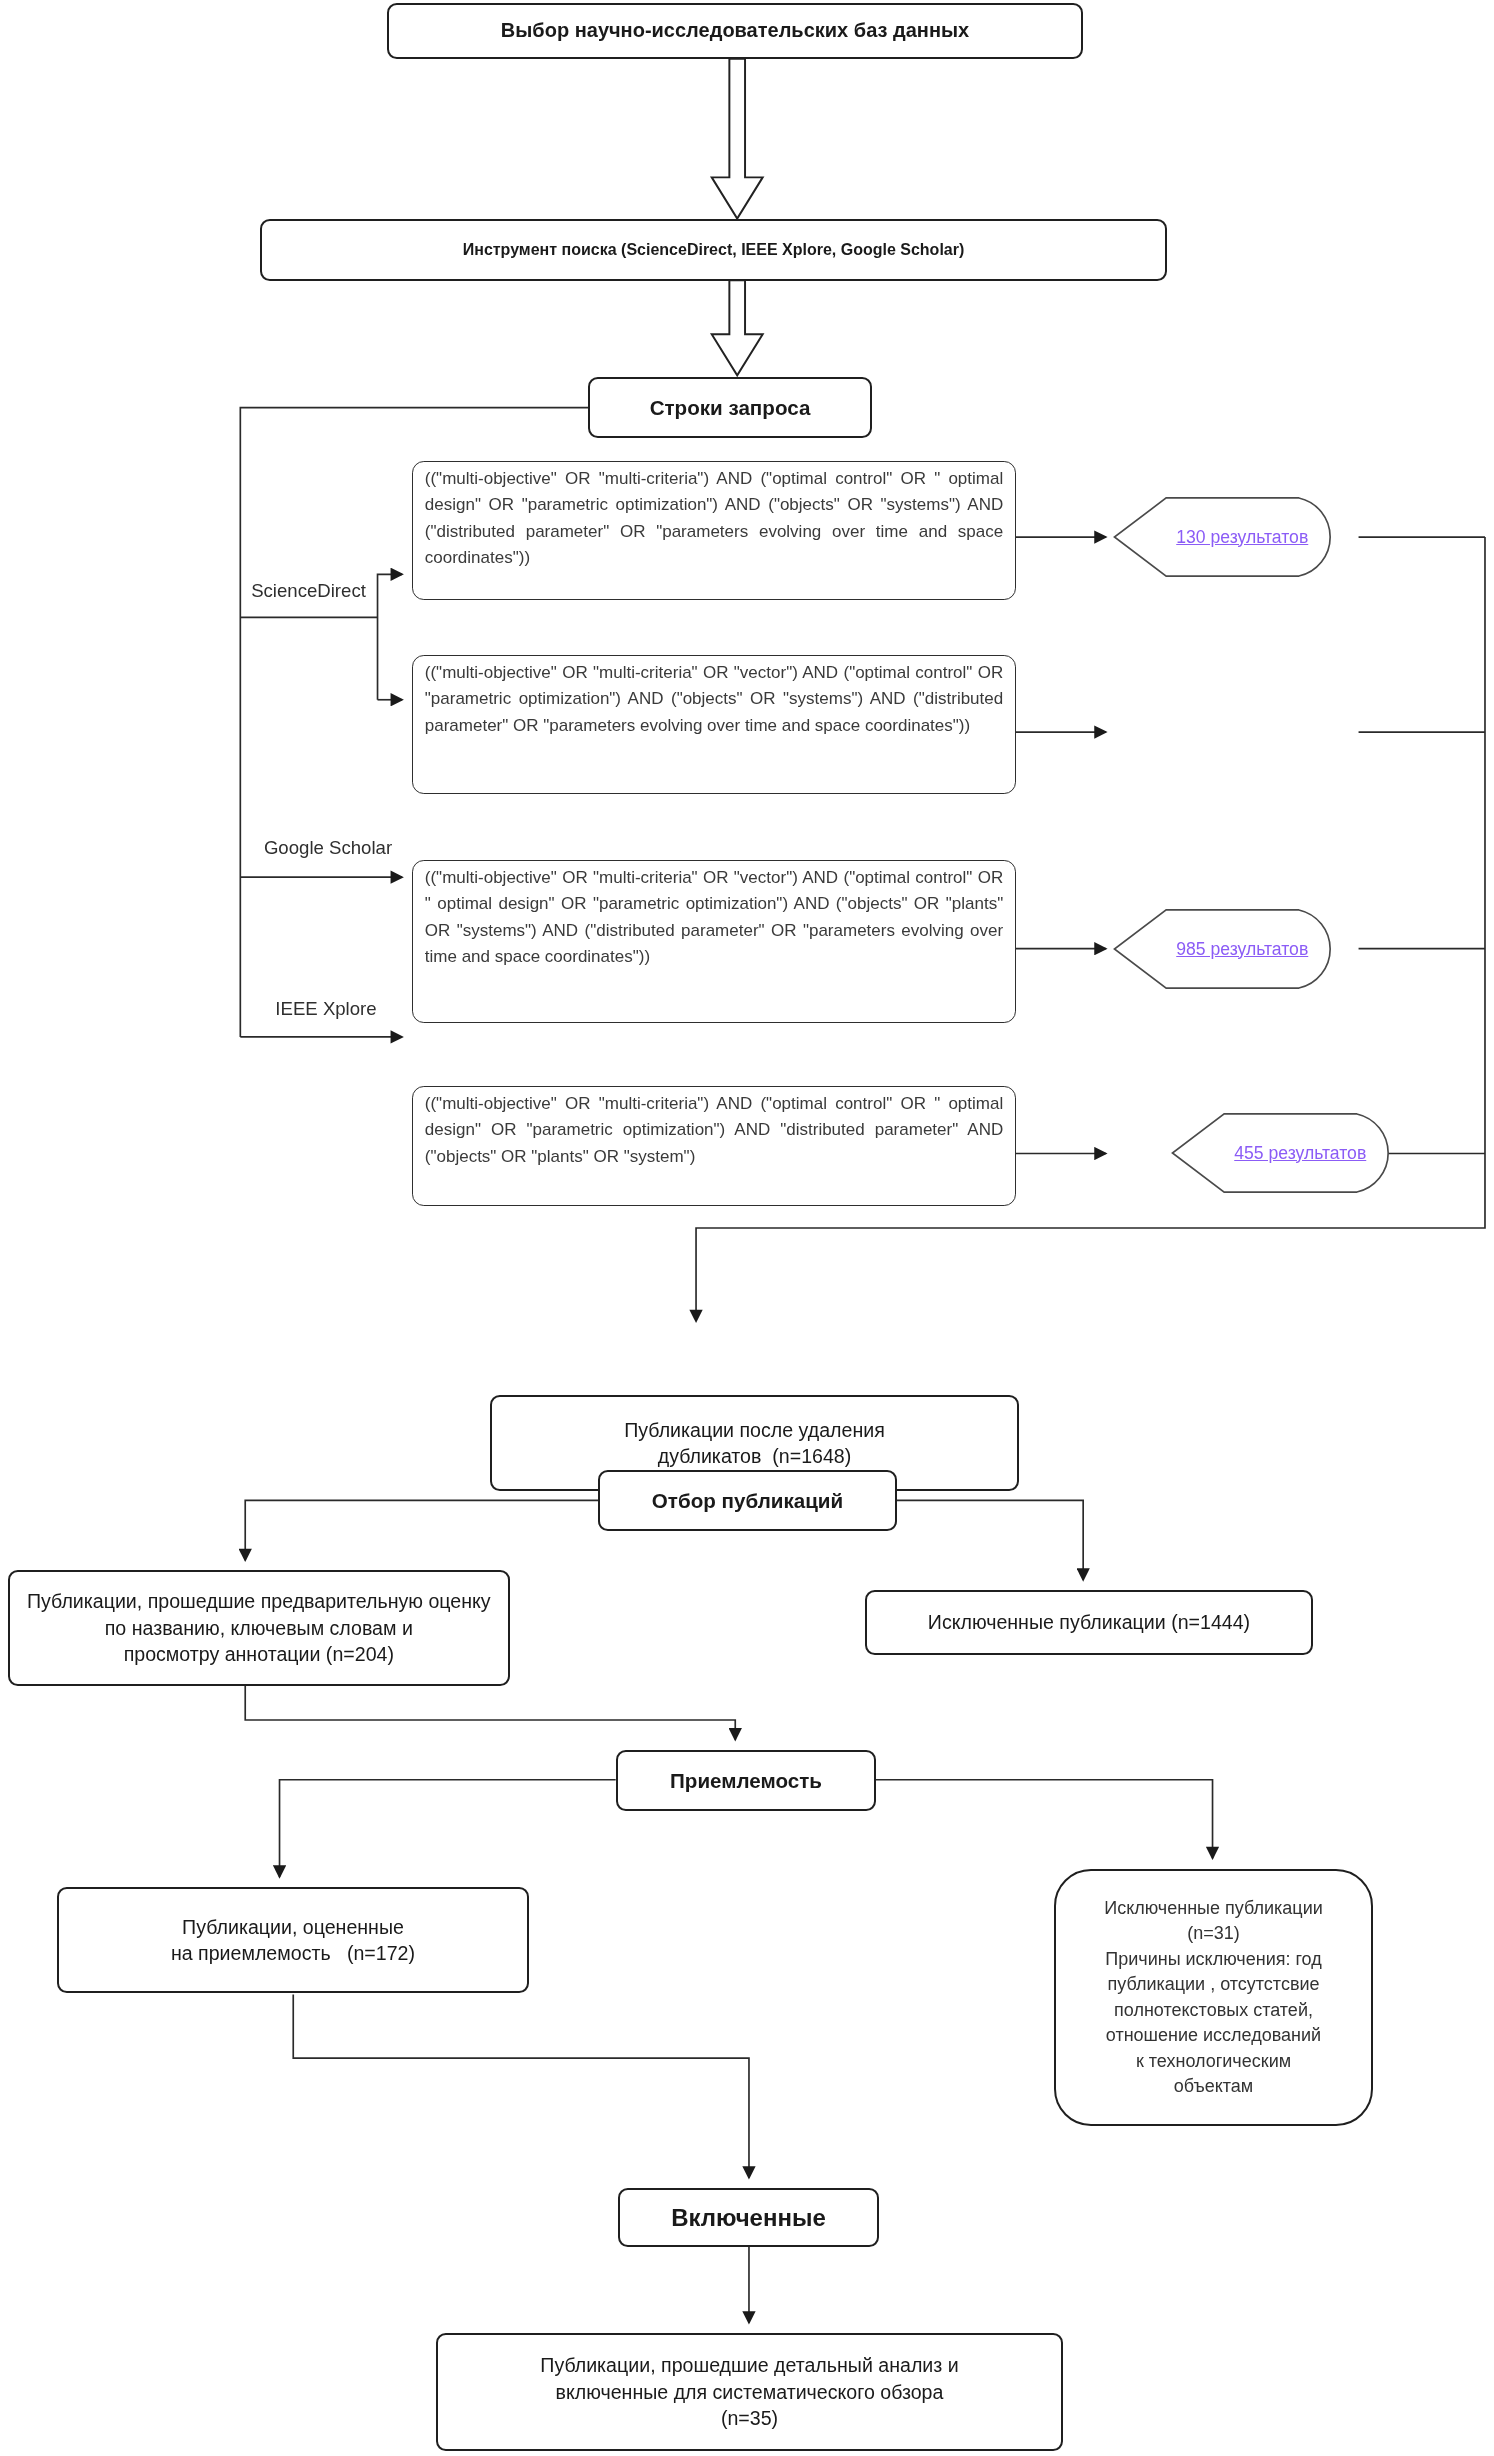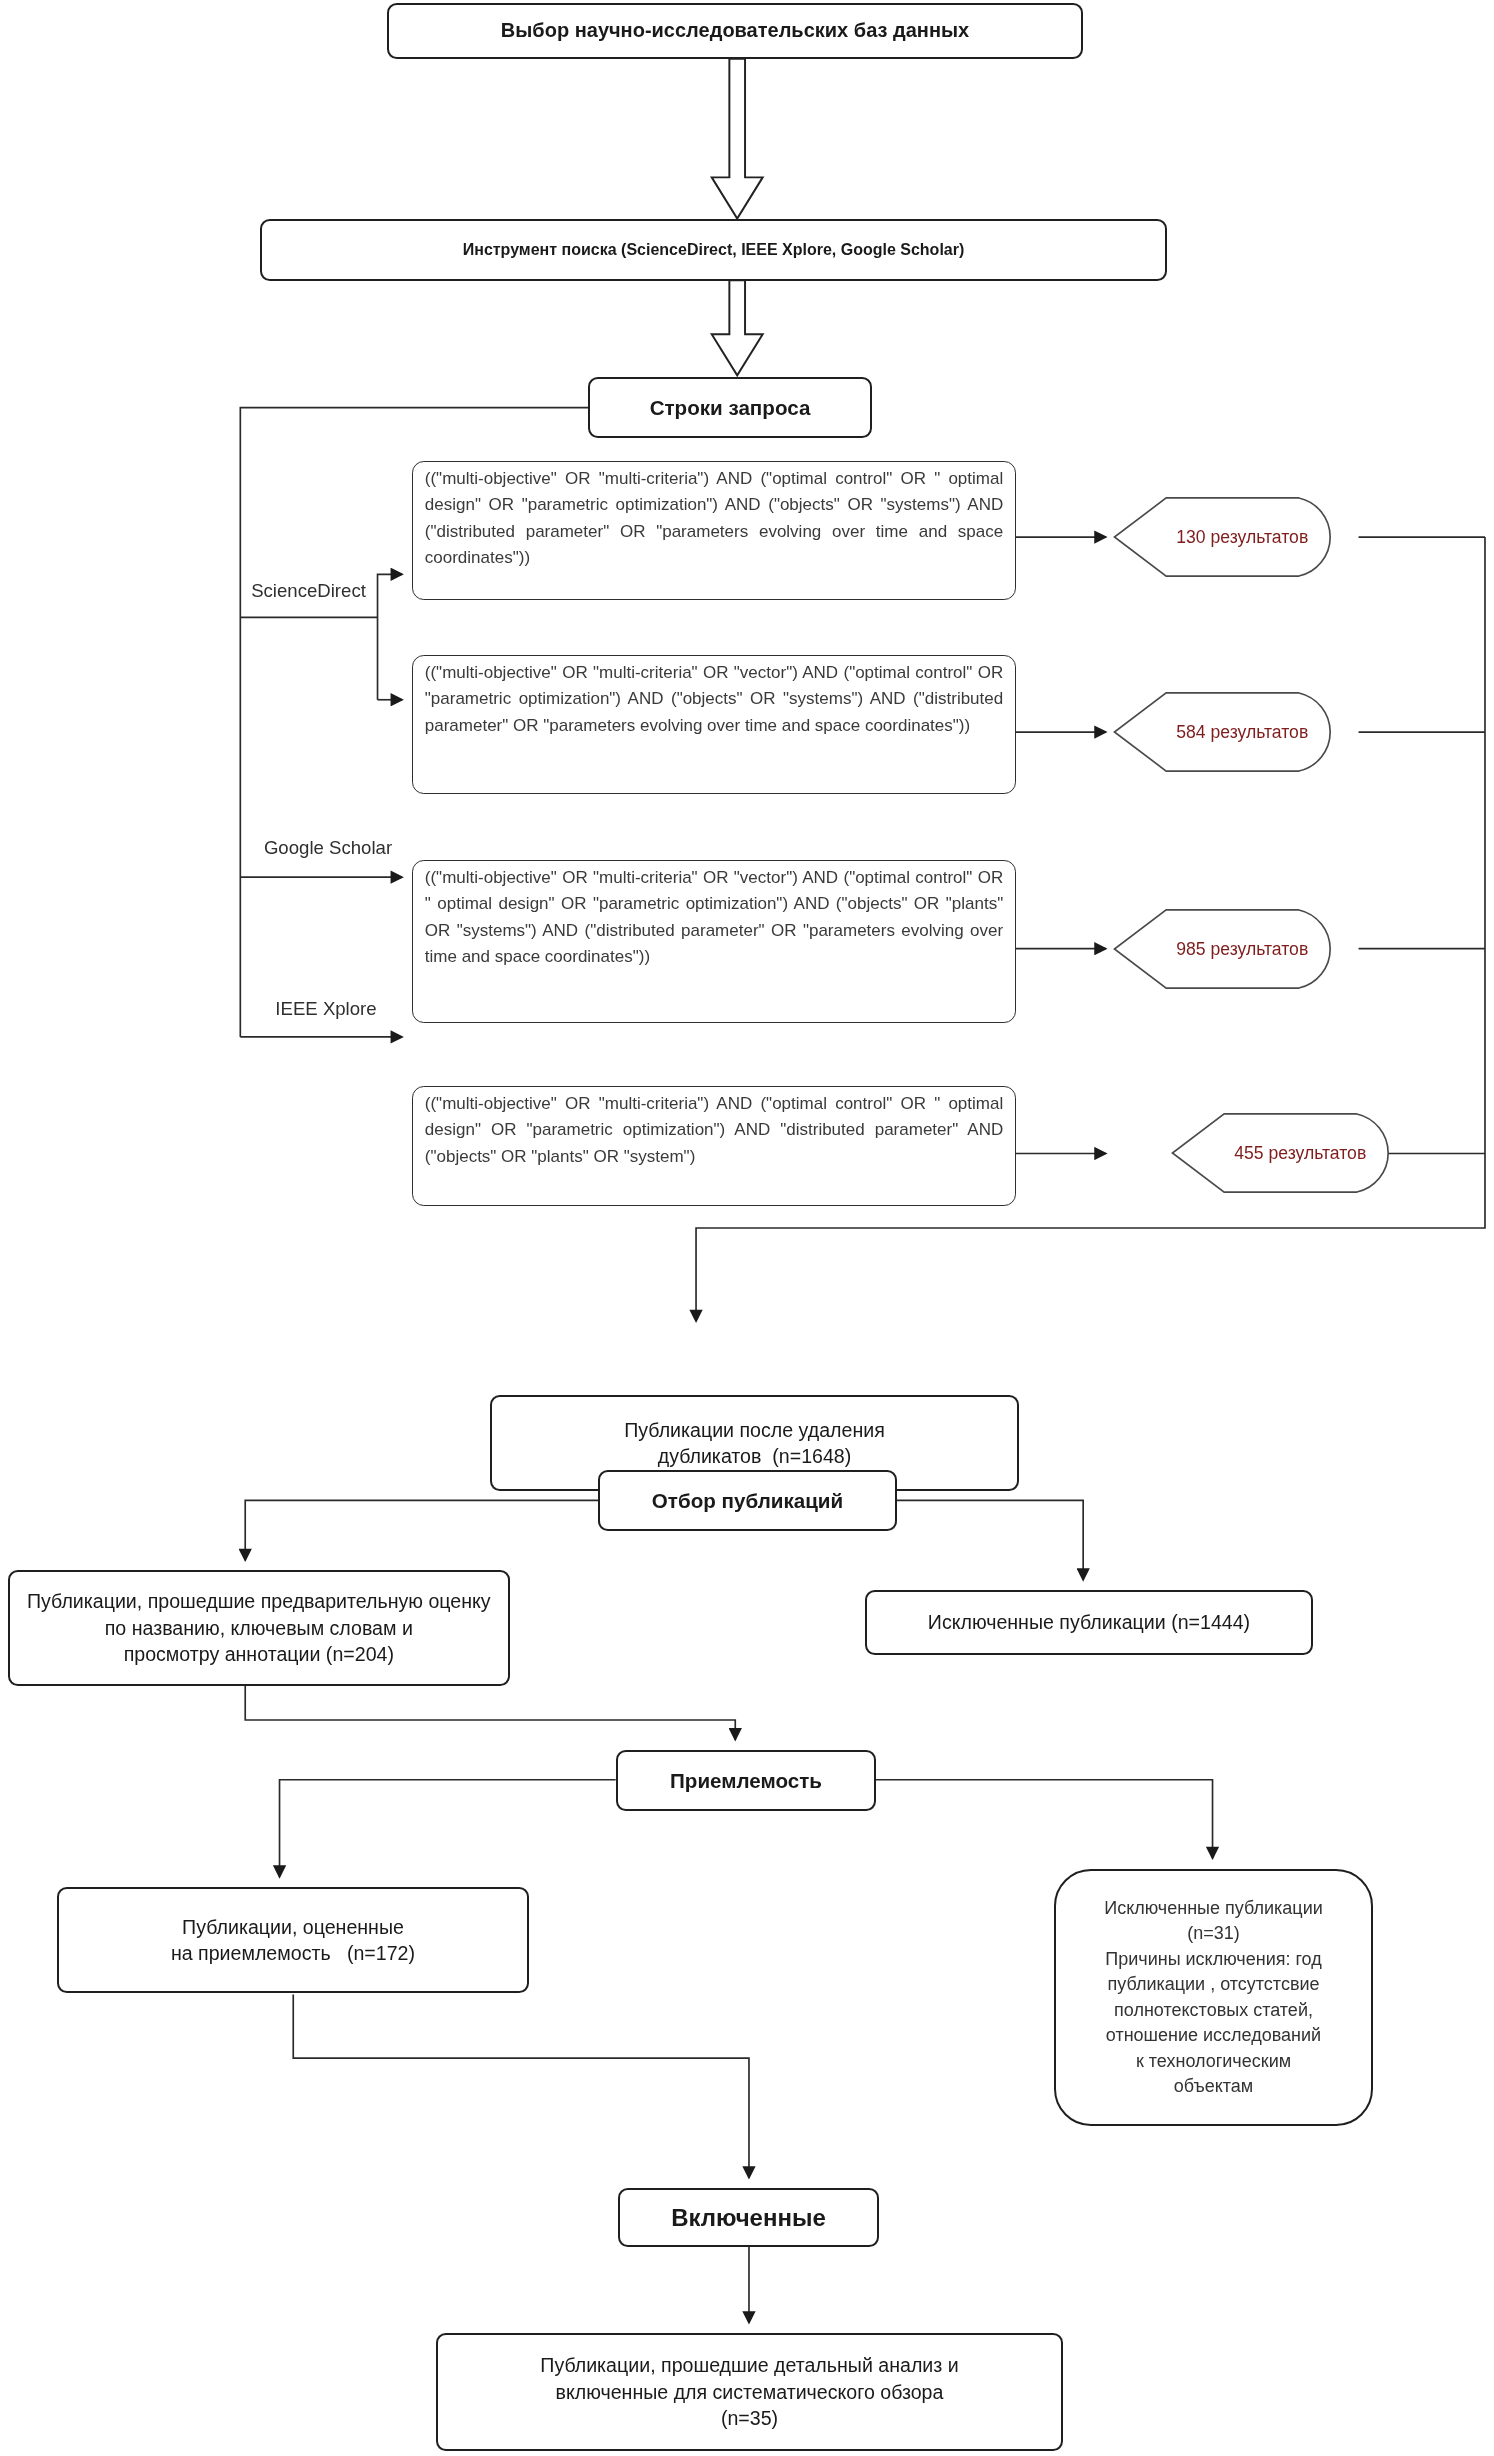--- a/index.html
+++ b/index.html
@@ -20,21 +20,21 @@
     border:1.6px solid #2e2e2e;border-radius:11.8px;
     padding:3.9px 11.8px 3.9px 11.8px;
     font-size:17px;line-height:26.5px;color:#3a3a3a;
     text-align:justify;
   }
   .hex{position:absolute;width:247px;height:82px;}
   .hex svg{position:absolute;left:0;top:0;}
   .hex-label{
     position:absolute;left:41px;right:25.5px;top:0;bottom:0;
     display:flex;align-items:center;justify-content:center;
-    font-size:17.6px;color:#7f1d1d;text-align:center;
+    font-size:17.6px;color:#8b5cf6;text-align:center;text-decoration:underline;
   }
   .db-label{
     position:absolute;font-size:18.6px;color:#2f2f2f;text-align:center;
   }
   .f20{font-size:19.6px;line-height:26.5px;}
   .f21{font-size:20.6px;}
   .f18{font-size:18px;line-height:25.5px;color:#333;}
 </style>
 </head>
 <body>
@@ -103,26 +103,20 @@
   <div class="query-box" style="left:412px;top:655px;width:604px;min-height:139px;">(("multi-objective" OR "multi-criteria" OR "vector") AND ("optimal control" OR "parametric optimization") AND ("objects" OR "systems") AND ("distributed parameter" OR "parameters evolving over time and space coordinates"))</div>
   <div class="query-box" style="left:412px;top:860px;width:604px;min-height:163px;">(("multi-objective" OR "multi-criteria" OR "vector") AND ("optimal control" OR " optimal design" OR "parametric optimization") AND ("objects" OR "plants" OR "systems") AND ("distributed parameter" OR "parameters evolving over time and space coordinates"))</div>
   <div class="query-box" style="left:412px;top:1086px;width:604px;min-height:120px;">(("multi-objective" OR "multi-criteria") AND ("optimal control" OR " optimal design" OR "parametric optimization") AND "distributed parameter" AND ("objects" OR "plants" OR "system")</div>
 
   <div class="hex" style="left:1111px;top:496px;">
     <svg width="247" height="82" viewBox="0 0 252 84">
       <path d="M56 2 L192 2 A41 41 0 0 1 192 82 L56 82 L3 42 Z" fill="#ffffff" stroke="#4a4a4a" stroke-width="1.7"></path>
     </svg>
     <span class="hex-label">130 результатов</span>
   </div>
-  <div class="hex" style="left:1111px;top:691px;">
-    <svg width="247" height="82" viewBox="0 0 252 84">
-      <path d="M56 2 L192 2 A41 41 0 0 1 192 82 L56 82 L3 42 Z" fill="#ffffff" stroke="#4a4a4a" stroke-width="1.7"></path>
-    </svg>
-    <span class="hex-label">584 результатов</span>
-  </div>
   <div class="hex" style="left:1111px;top:908px;">
     <svg width="247" height="82" viewBox="0 0 252 84">
       <path d="M56 2 L192 2 A41 41 0 0 1 192 82 L56 82 L3 42 Z" fill="#ffffff" stroke="#4a4a4a" stroke-width="1.7"></path>
     </svg>
     <span class="hex-label">985 результатов</span>
   </div>
   <div class="hex" style="left:1169px;top:1112px;">
     <svg width="247" height="82" viewBox="0 0 252 84">
       <path d="M56 2 L192 2 A41 41 0 0 1 192 82 L56 82 L3 42 Z" fill="#ffffff" stroke="#4a4a4a" stroke-width="1.7"></path>
     </svg>

